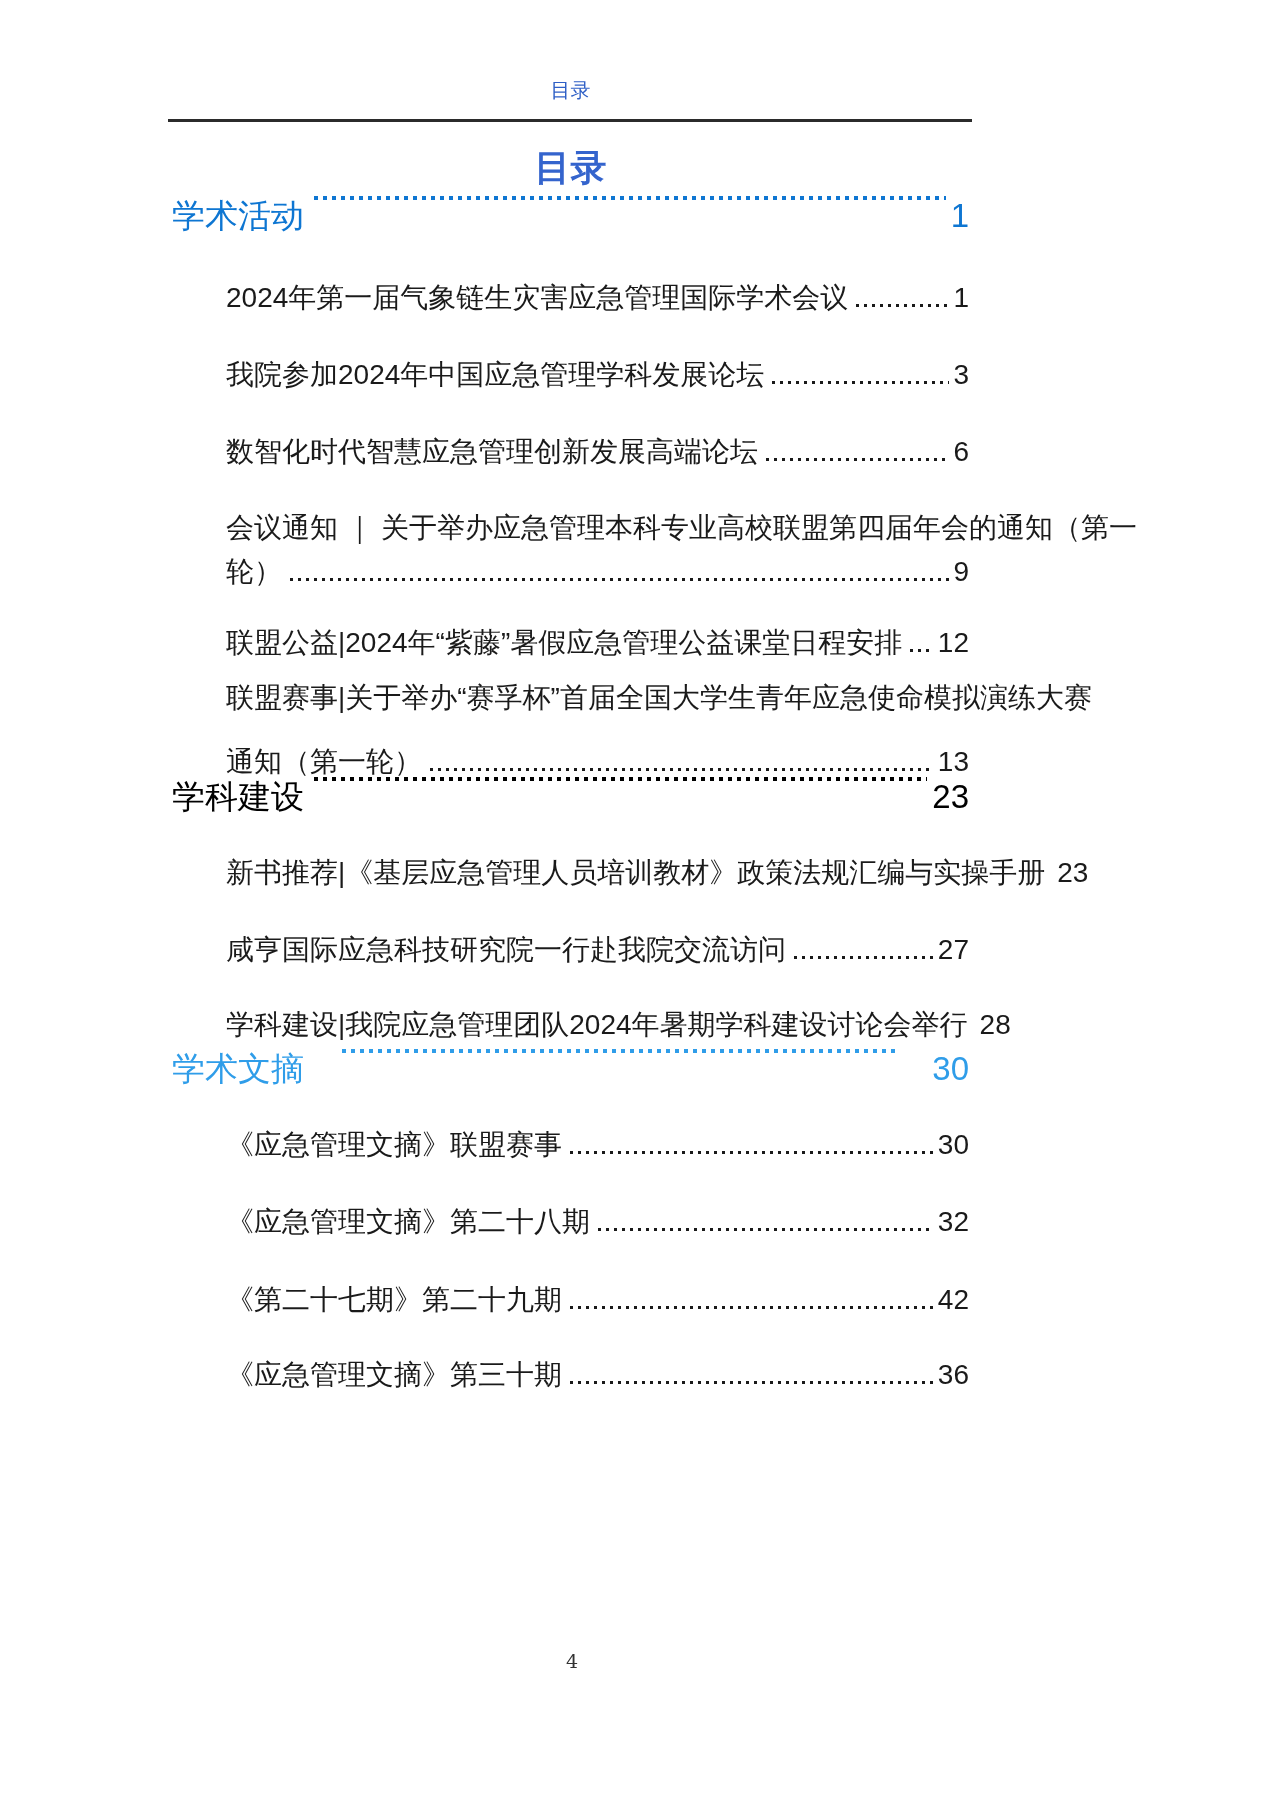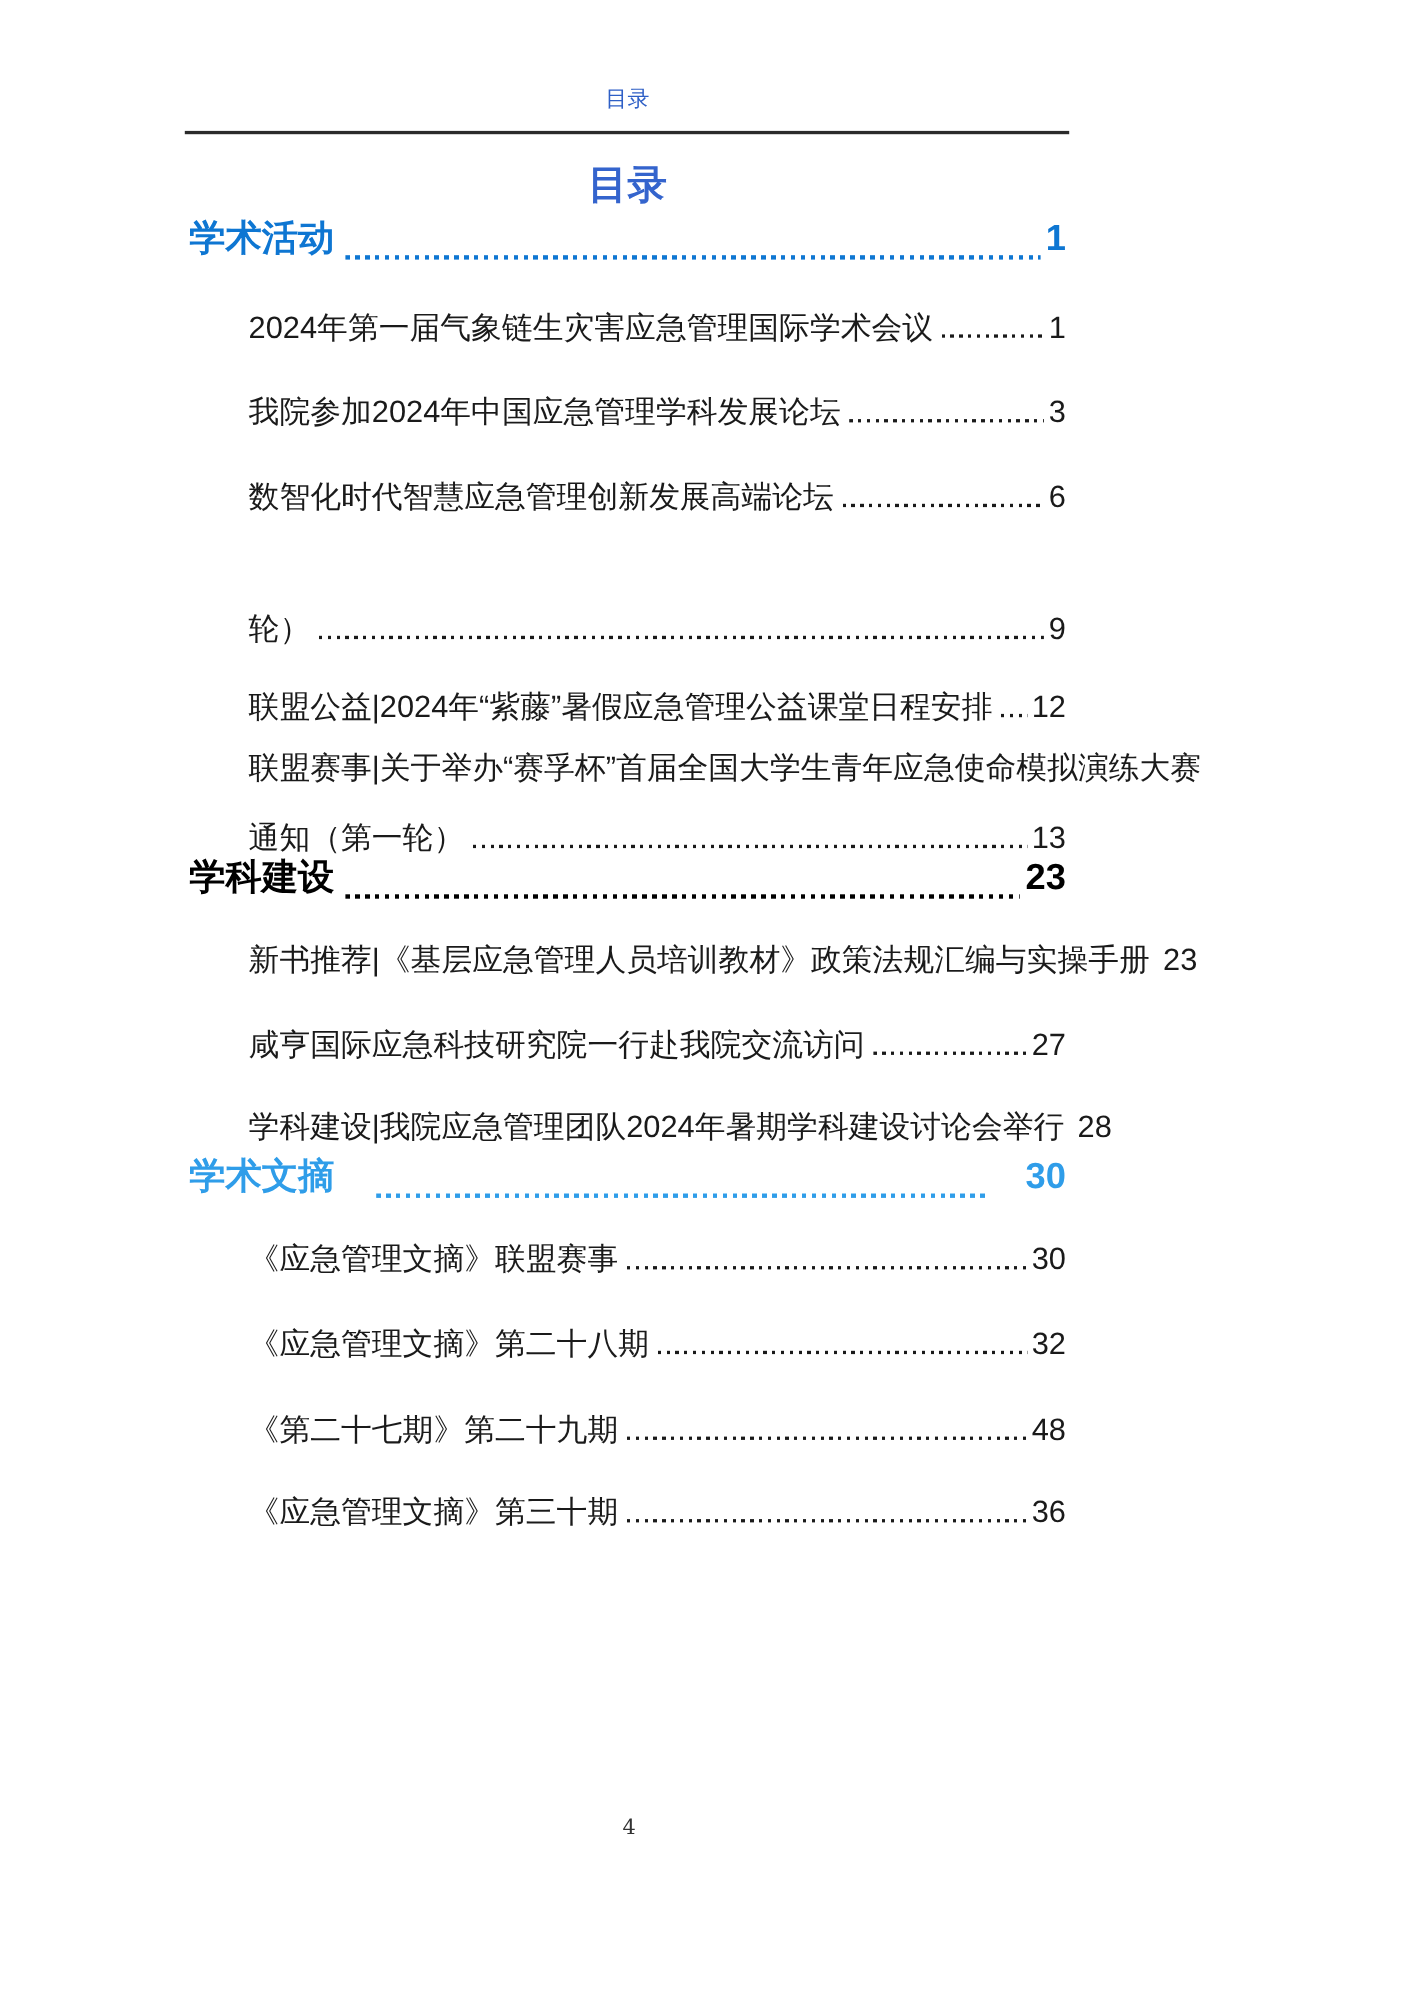--- a/index.html
+++ b/index.html
@@ -28,22 +28,22 @@
   .doc-title {
     position:absolute; top:146px; left:172px; right:175px;
     text-align:center;
     font-size:36px; font-weight:bold; line-height:44px;
     color:#3464cd;
   }
 
   
   .toc-heading-row {
     position:absolute; left:172px; right:175px;
-    display:flex; align-items:flex-end;
-    font-size:33px; font-weight:bold; line-height:40px;
+    display:flex; align-items:flex-start;
+    font-size:33px; font-weight:normal; line-height:40px;
     white-space:nowrap;
   }
   .toc-entry-row {
     position:absolute; left:226px; right:175px;
     display:flex; align-items:baseline;
     font-size:28px; line-height:44px;
     color:#1a1a1a;
     white-space:nowrap;
   }
   .sec-a { color:#0e76d2; }
@@ -98,20 +98,23 @@
     <span class="dots"></span>
     <span class="pg">3</span>
   </div>
 
   <div class="toc-entry-row" style="top:430px">
     <span class="txt">数智化时代智慧应急管理创新发展高端论坛</span>
     <span class="dots"></span>
     <span class="pg">6</span>
   </div>
 
+  <div class="toc-entry-row" style="top:506px">
+    <span class="txt">会议通知 ｜ 关于举办应急管理本科专业高校联盟第四届年会的通知（第一</span>
+  </div>
   <div class="toc-entry-row" style="top:550px">
     <span class="txt">轮）</span>
     <span class="dots"></span>
     <span class="pg">9</span>
   </div>
 
   <div class="toc-entry-row" style="top:621px">
     <span class="txt">联盟公益|2024年“紫藤”暑假应急管理公益课堂日程安排</span>
     <span class="dots"></span>
     <span class="pg">12</span>
@@ -164,21 +167,21 @@
 
   <div class="toc-entry-row" style="top:1200px">
     <span class="txt">《应急管理文摘》第二十八期</span>
     <span class="dots"></span>
     <span class="pg">32</span>
   </div>
 
   <div class="toc-entry-row" style="top:1278px">
     <span class="txt">《第二十七期》第二十九期</span>
     <span class="dots"></span>
-    <span class="pg">48</span>
+    <span class="pg">42</span>
   </div>
 
   <div class="toc-entry-row" style="top:1353px">
     <span class="txt">《应急管理文摘》第三十期</span>
     <span class="dots"></span>
     <span class="pg">36</span>
   </div>
 
   <div class="page-footer">4</div>
 

